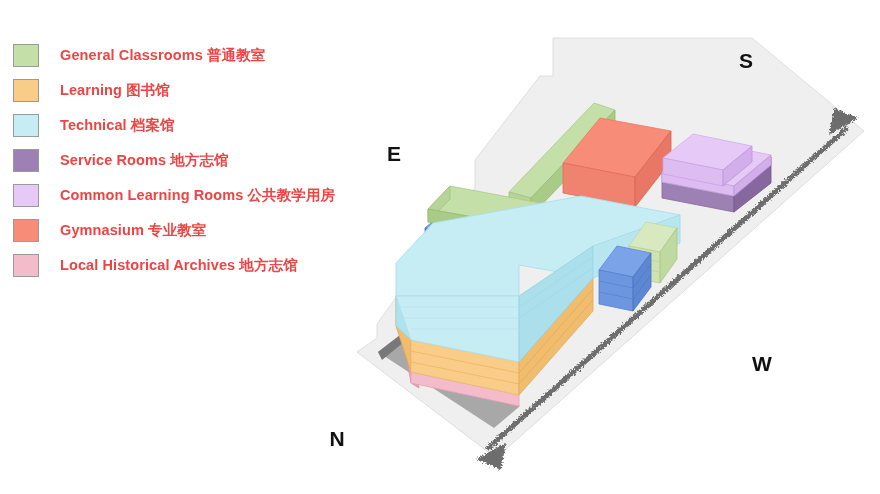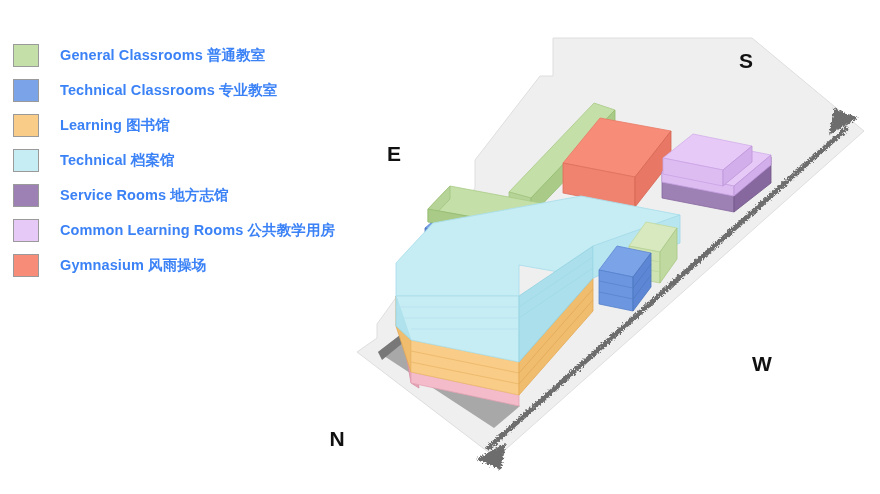--- a/index.html
+++ b/index.html
@@ -32,21 +32,21 @@
     width: 26px;
     height: 23px;
     border: 1.5px solid #9a9a9a;
     box-sizing: border-box;
     flex: 0 0 auto;
   }
   .legend-label {
     margin-left: 21px;
     font-size: 14.5px;
     font-weight: 700;
-    color: #3b82f6;
+    color: #ef4444;
     letter-spacing: 0.1px;
     white-space: nowrap;
   }
 
   
   #diagram {
     position: absolute;
     left: 0;
     top: 0;
     width: 880px;
@@ -56,24 +56,20 @@
 </head>
 <body>
 
 <div id="legend">
 
   <div class="legend-row">
     <span class="legend-swatch" style="background-color: rgb(197, 223, 168);"></span>
     <span class="legend-label">General Classrooms 普通教室</span>
   </div>
 
-  <div class="legend-row">
-    <span class="legend-swatch" style="background-color: rgb(123, 163, 232);"></span>
-    <span class="legend-label">Technical Classrooms 专业教室</span>
-  </div>
 
   <div class="legend-row">
     <span class="legend-swatch" style="background-color: rgb(249, 205, 135);"></span>
     <span class="legend-label">Learning 图书馆</span>
   </div>
 
   <div class="legend-row">
     <span class="legend-swatch" style="background-color: rgb(198, 236, 244);"></span>
     <span class="legend-label">Technical 档案馆</span>
   </div>
@@ -83,23 +79,27 @@
     <span class="legend-label">Service Rooms 地方志馆</span>
   </div>
 
   <div class="legend-row">
     <span class="legend-swatch" style="background-color: rgb(231, 201, 247);"></span>
     <span class="legend-label">Common Learning Rooms 公共教学用房</span>
   </div>
 
   <div class="legend-row">
     <span class="legend-swatch" style="background-color: rgb(247, 141, 121);"></span>
-    <span class="legend-label">Gymnasium 风雨操场</span>
-  </div>
-
+    <span class="legend-label">Gymnasium 专业教室</span>
+  </div>
+
+  <div class="legend-row">
+    <span class="legend-swatch" style="background-color: rgb(244, 188, 202);"></span>
+    <span class="legend-label">Local Historical Archives 地方志馆</span>
+  </div>
 
 </div>
 
 <svg id="diagram" viewBox="0 0 880 494">
   <defs>
     <filter id="stipple" x="-20%" y="-20%" width="140%" height="140%">
       <feTurbulence type="fractalNoise" baseFrequency="0.55" numOctaves="3" seed="7" result="n"></feTurbulence>
       <feDisplacementMap in="SourceGraphic" in2="n" scale="6" xChannelSelector="R" yChannelSelector="G"></feDisplacementMap>
     </filter>
   </defs>

